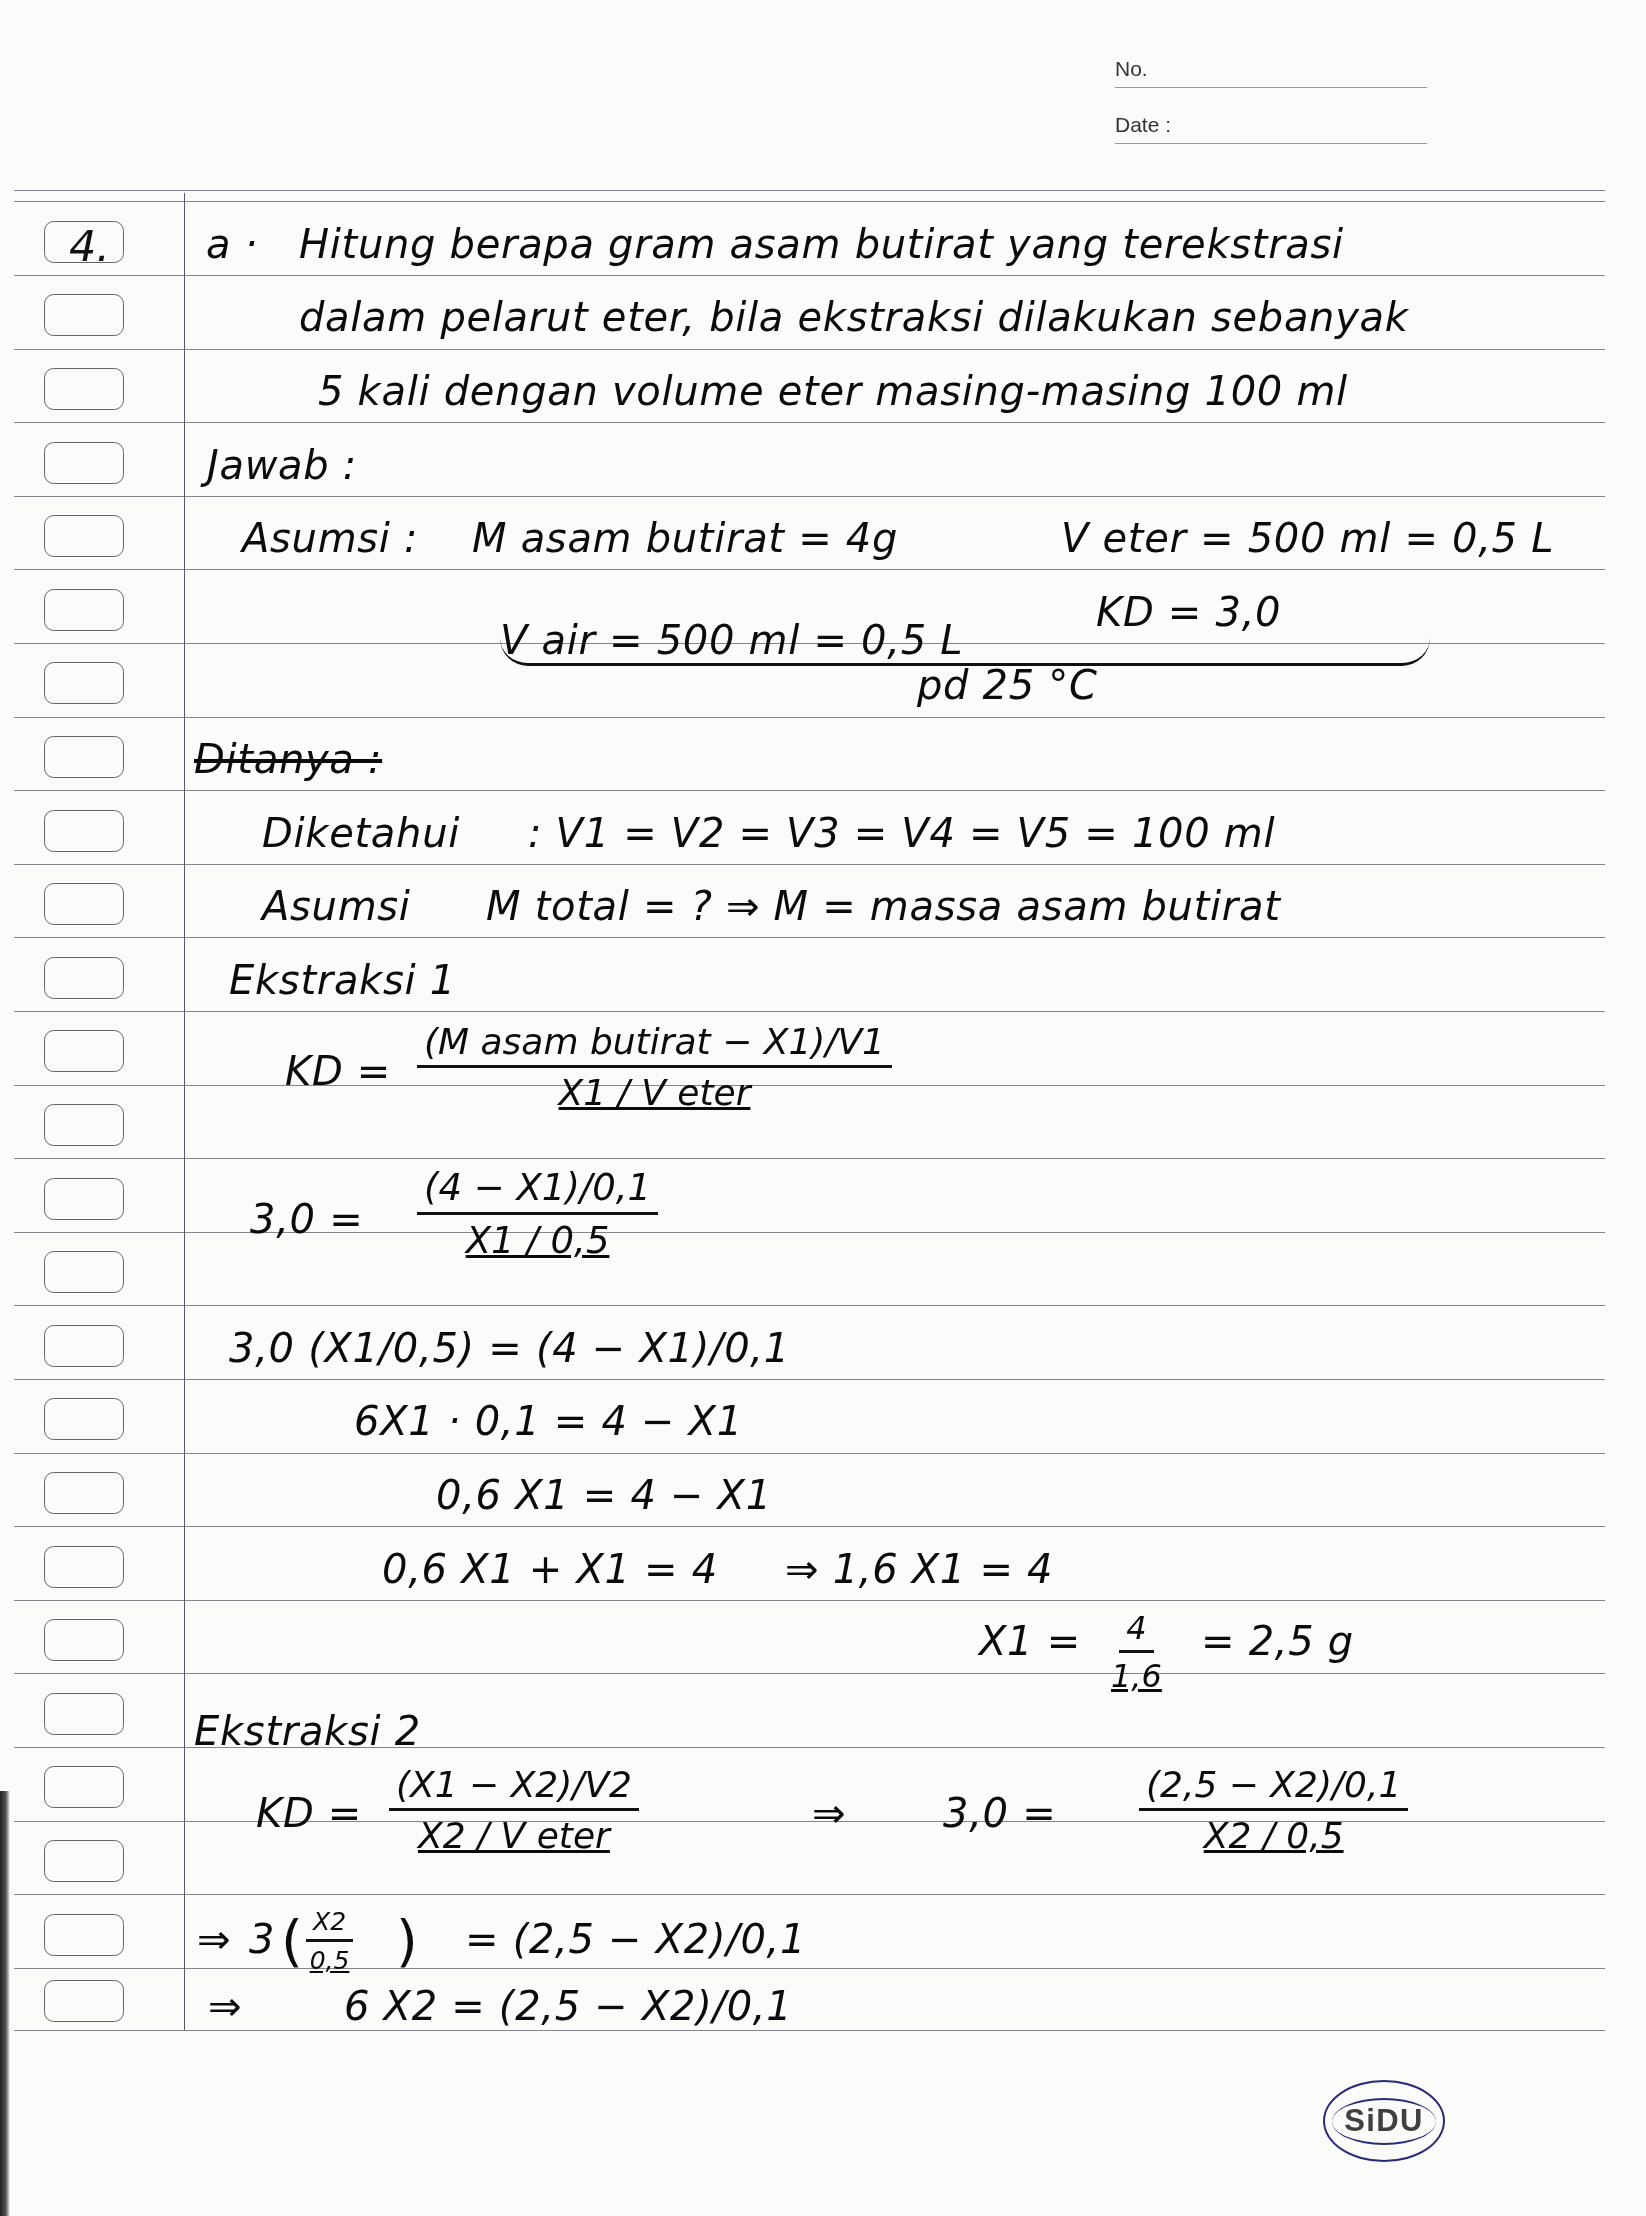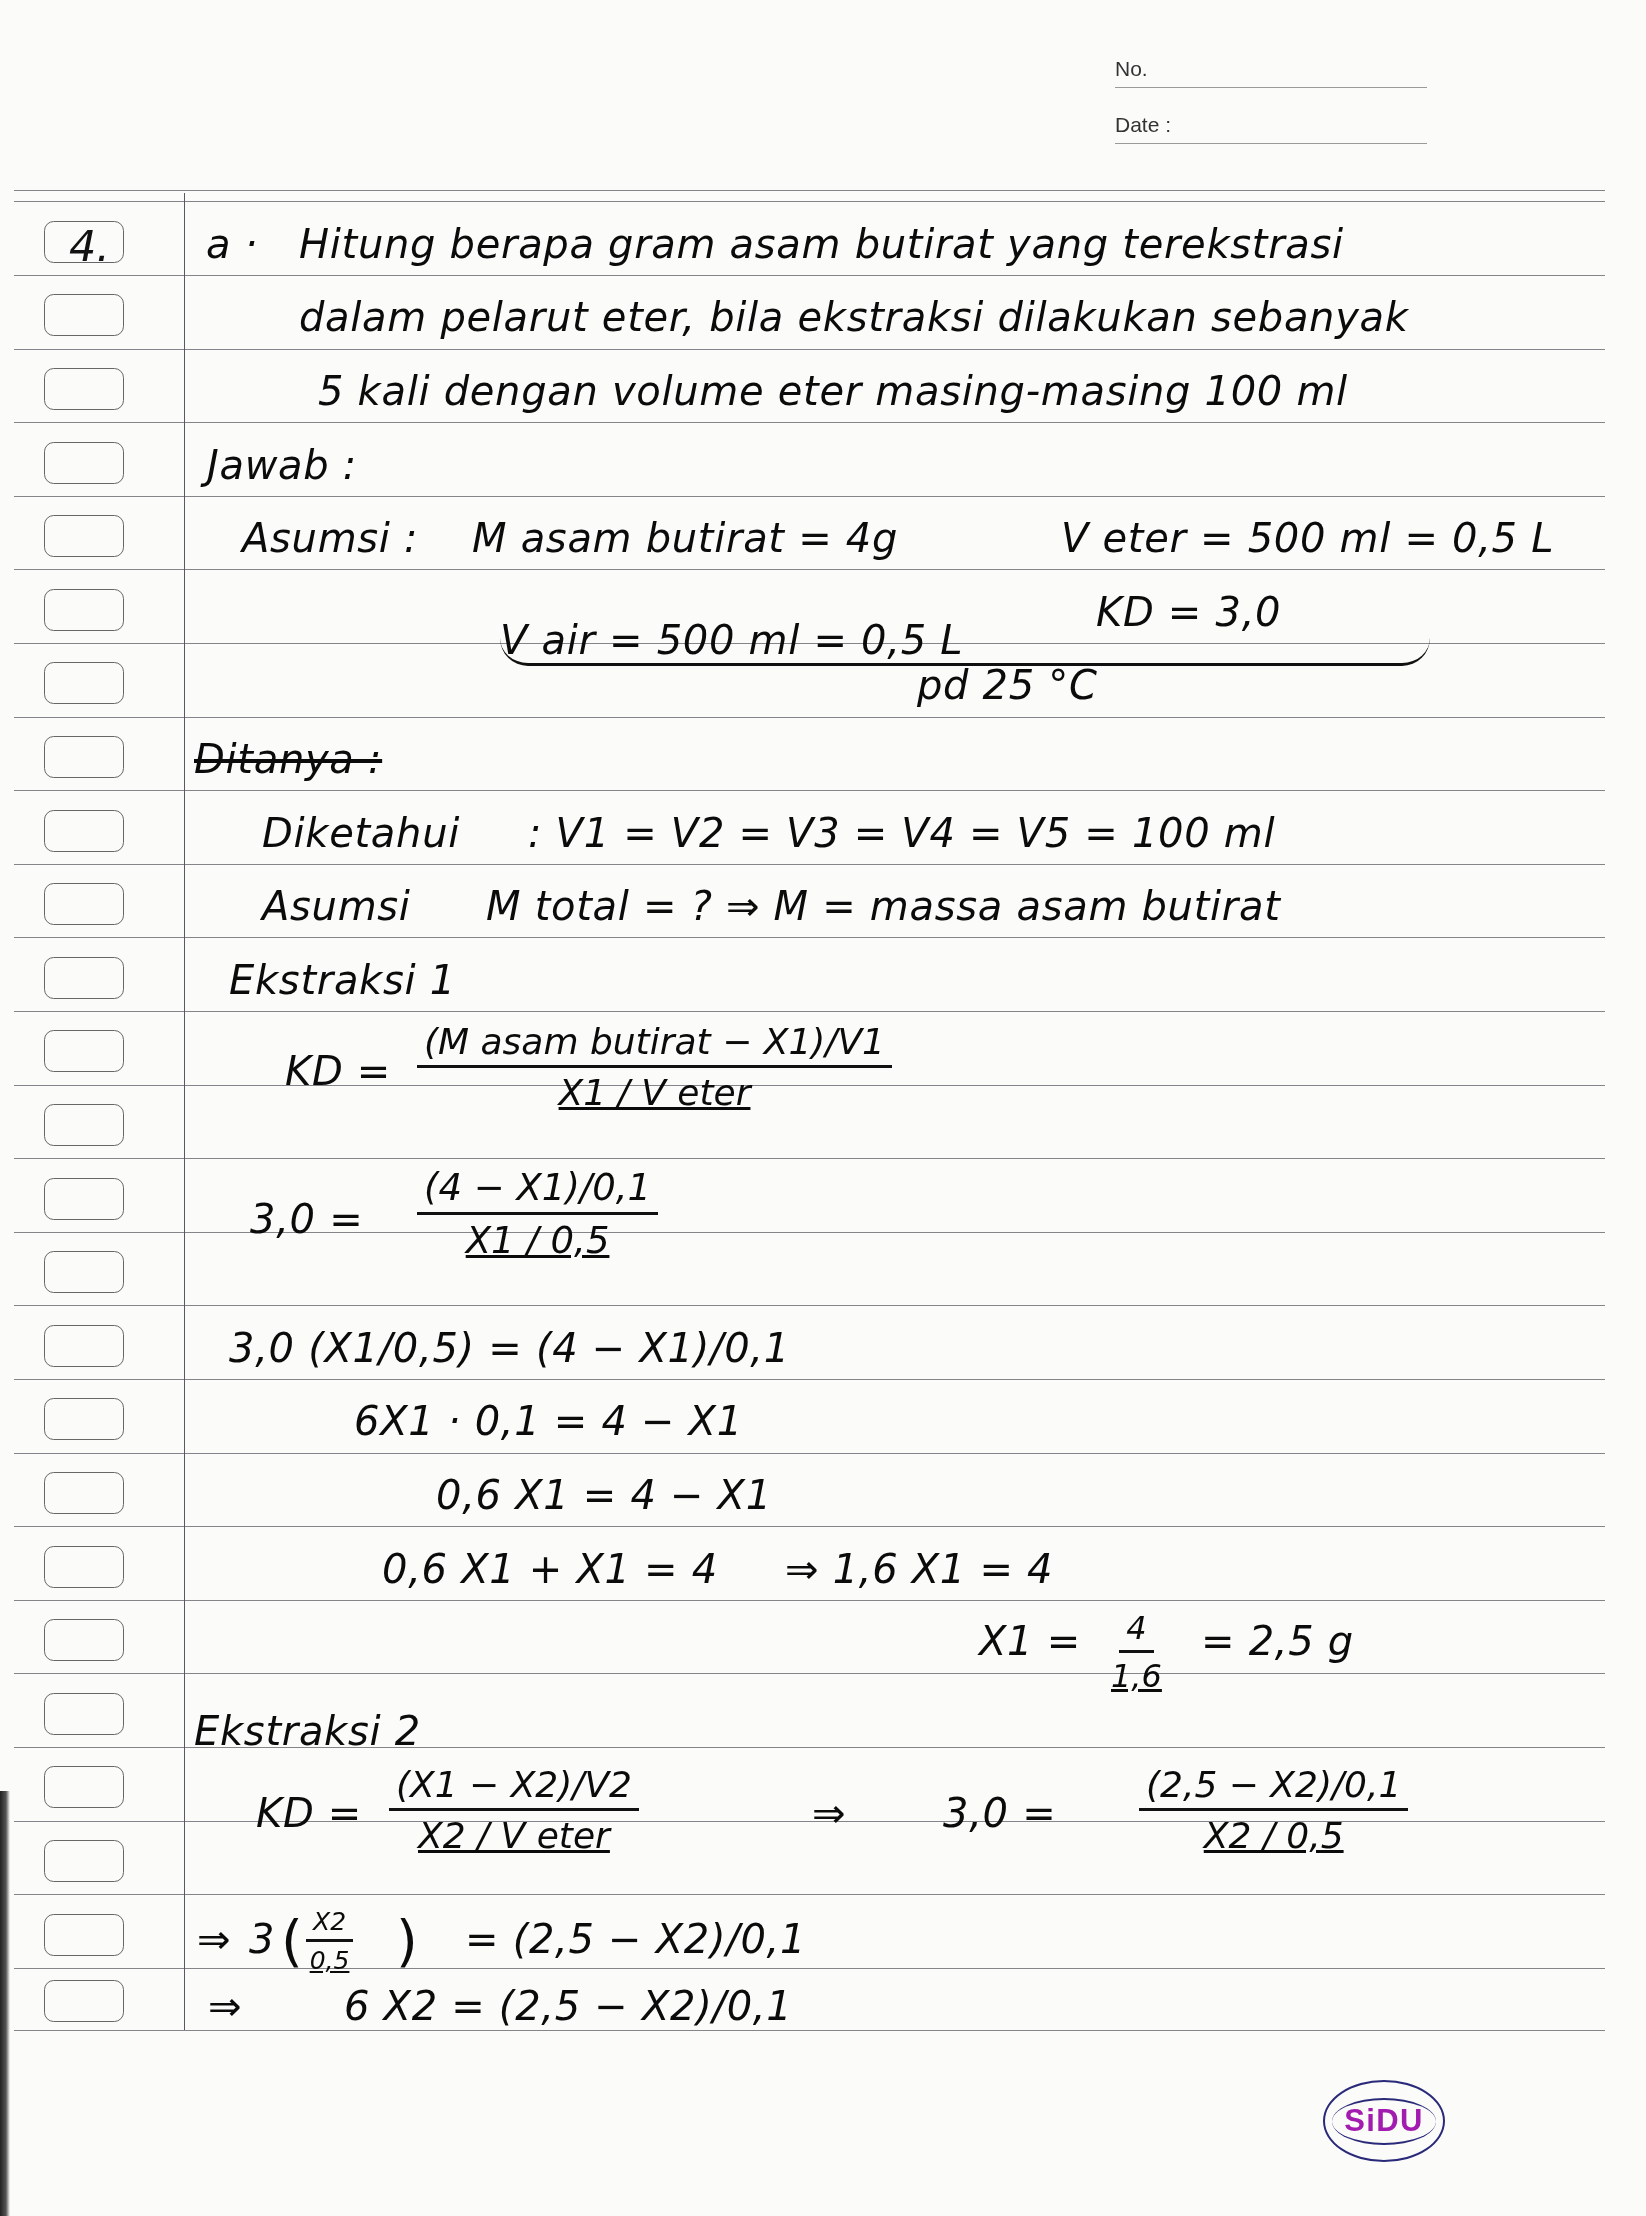--- a/index.html
+++ b/index.html
@@ -54,21 +54,21 @@
   }
   .logo {
     position: absolute; left: 1323px; top: 2080px; width: 118px; height: 78px;
     border: 2.8px solid #2a2a7a; border-radius: 50%;
     display: flex; align-items: center; justify-content: center;
   }
   .logo-inner {
     width: 104px; height: 43px; border-top: 2.1px solid #2a2a7a; border-bottom: 2.1px solid #2a2a7a;
     border-radius: 50%;
     display: flex; align-items: center; justify-content: center;
-    font-family: "Liberation Sans", sans-serif; font-weight: bold; font-size: 31px; color: #a21caf;
+    font-family: "Liberation Sans", sans-serif; font-weight: bold; font-size: 31px; color: #404040;
     letter-spacing: 1.4px;
   }
 </style>
 </head>
 <body>
 
 <div class="page-edge"></div>
 
 <div class="header-field" style="top:52px;">
   <span>No.</span>

